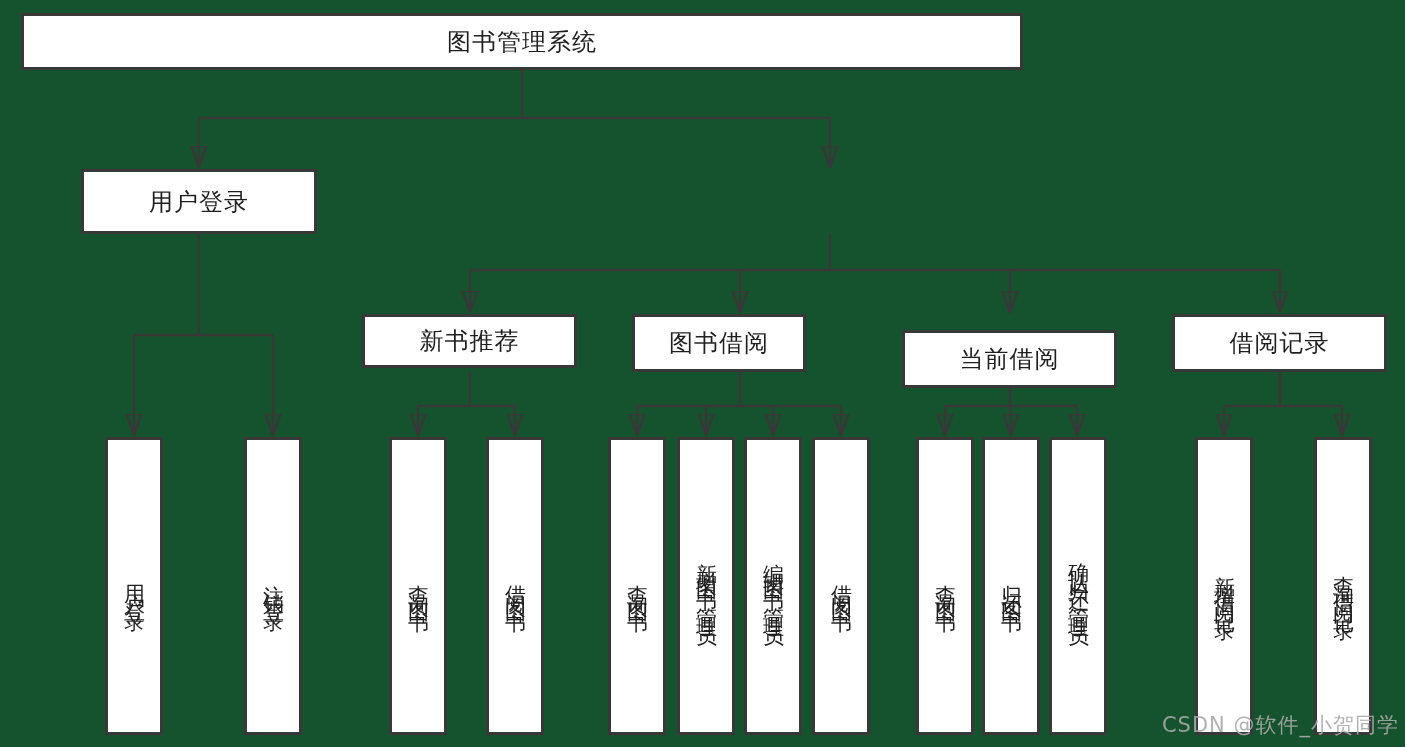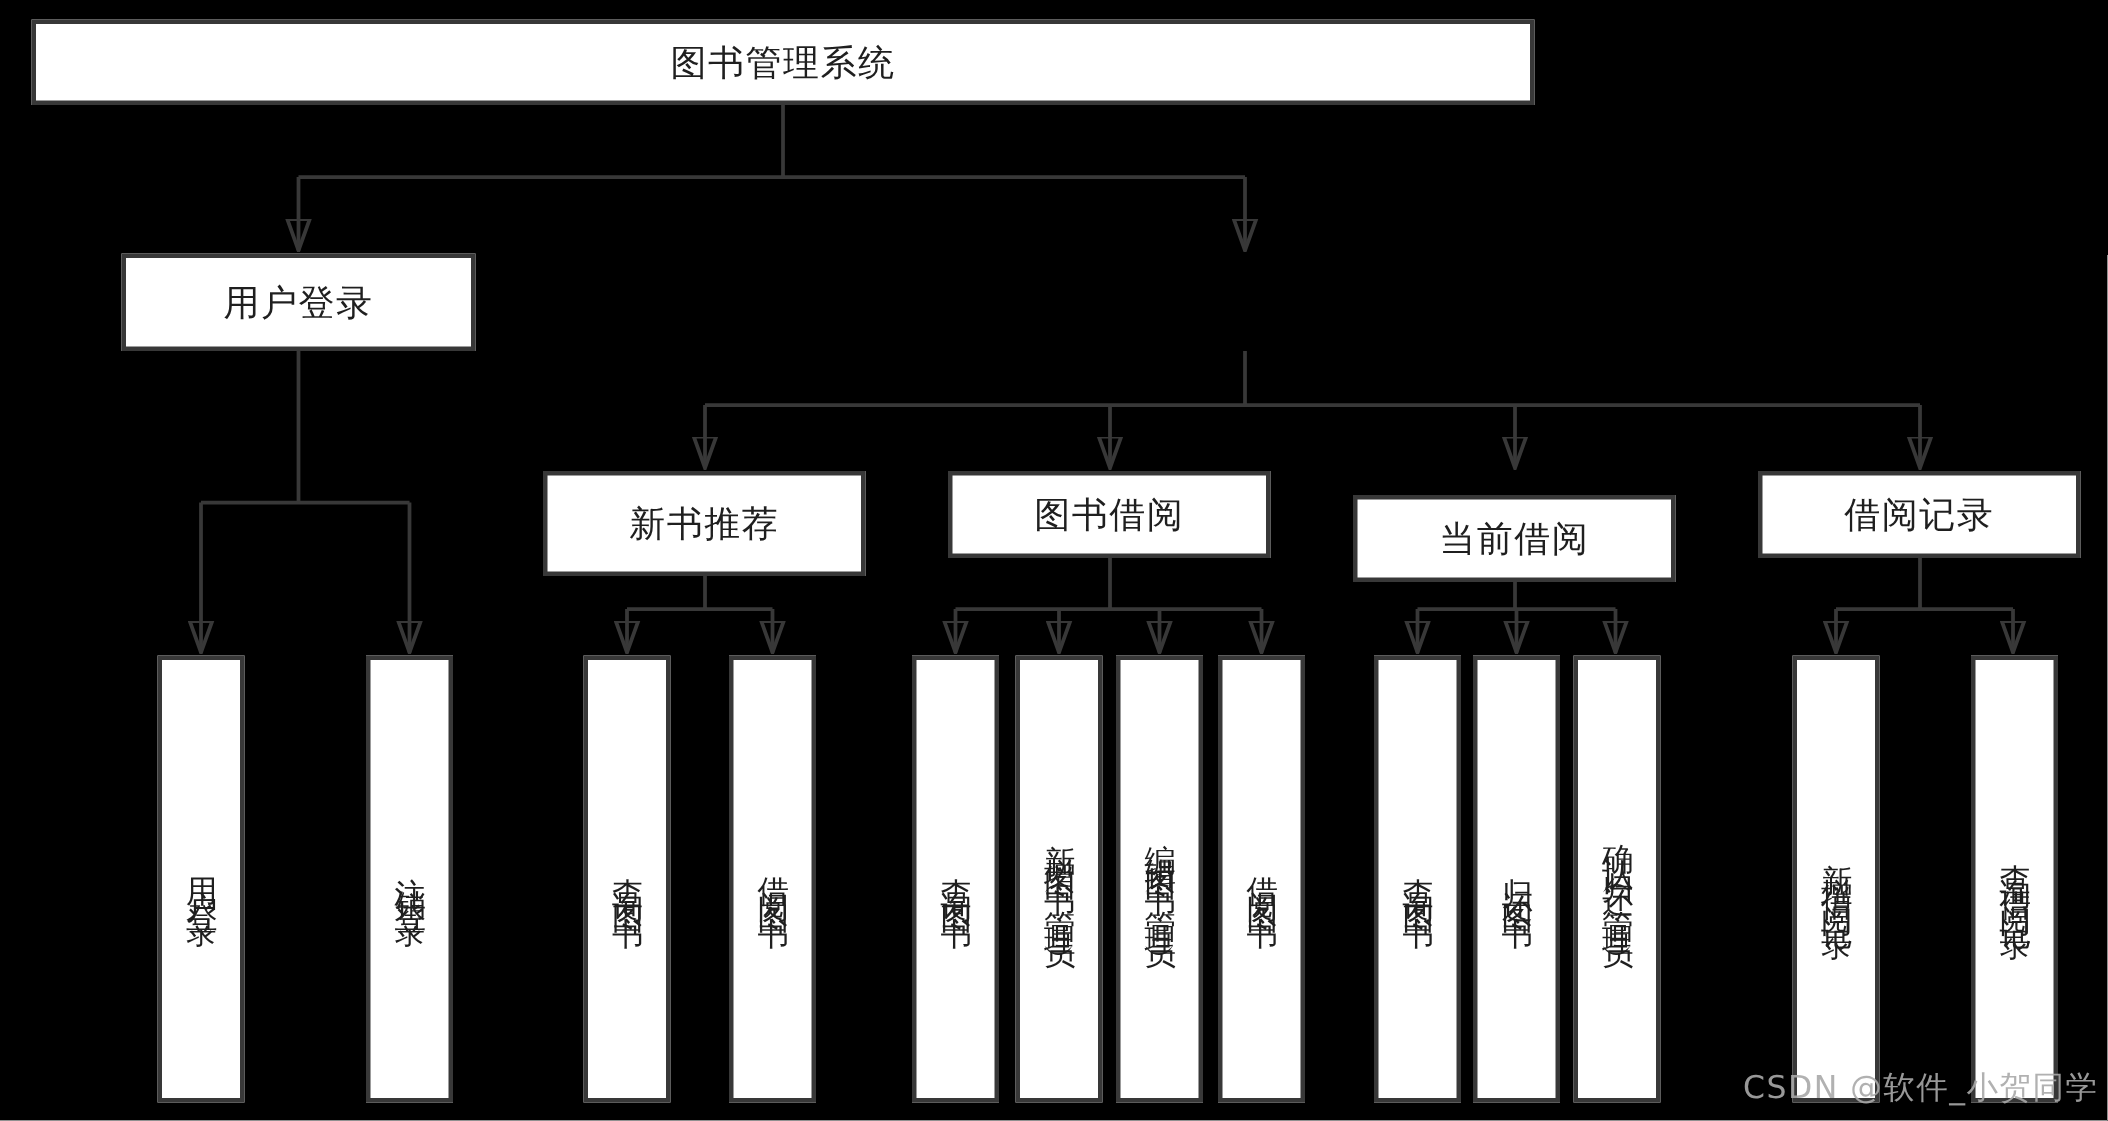--- a/index.html
+++ b/index.html
@@ -5,21 +5,21 @@
   html, body {
     margin: 0;
     padding: 0;
     background: #ffffff;
     font-family: "DejaVu Sans", "Liberation Sans", sans-serif;
   }
   .canvas {
     position: relative;
     width: 1405px;
     height: 747px;
-    background: #000000;
+    background: #14532d;
     overflow: hidden;
   }
   .connectors {
     position: absolute;
     left: 0;
     top: 0;
     width: 1405px;
     height: 747px;
   }
   .connectors path {
@@ -105,22 +105,22 @@
 
     <path d="M1280,372 V406 M1224,406 H1342"></path>
     <path d="M1224,406 V435" marker-end="url(#arrowhead)"></path>
     <path d="M1342,406 V435" marker-end="url(#arrowhead)"></path>
   </svg>
 
   <div class="node hbox" style="left:21px; top:13px; width:1002px; height:57px;">图书管理系统</div>
 
   <div class="node hbox" style="left:81px; top:169px; width:236px; height:65px;">用户登录</div>
 
-  <div class="node hbox" style="left:362px; top:314px; width:215px; height:70px;">新书推荐</div>
-  <div class="node hbox" style="left:632px; top:314px; width:215px; height:58px;">图书借阅</div>
+  <div class="node hbox" style="left:362px; top:314px; width:215px; height:54px;">新书推荐</div>
+  <div class="node hbox" style="left:632px; top:314px; width:174px; height:58px;">图书借阅</div>
   <div class="node hbox" style="left:902px; top:314px; width:215px; height:58px;margin-top:16px;">当前借阅</div>
   <div class="node hbox" style="left:1172px; top:314px; width:215px; height:58px;">借阅记录</div>
 
   <div class="node vbox" style="left:105px; top:437px; width:58px; height:298px;">用户登录</div>
   <div class="node vbox" style="left:244px; top:437px; width:58px; height:298px;">注销登录</div>
 
   <div class="node vbox" style="left:389px; top:437px; width:58px; height:298px;">查询图书</div>
   <div class="node vbox" style="left:486px; top:437px; width:58px; height:298px;">借阅图书</div>
 
   <div class="node vbox" style="left:608px; top:437px; width:58px; height:298px;">查询图书</div>

